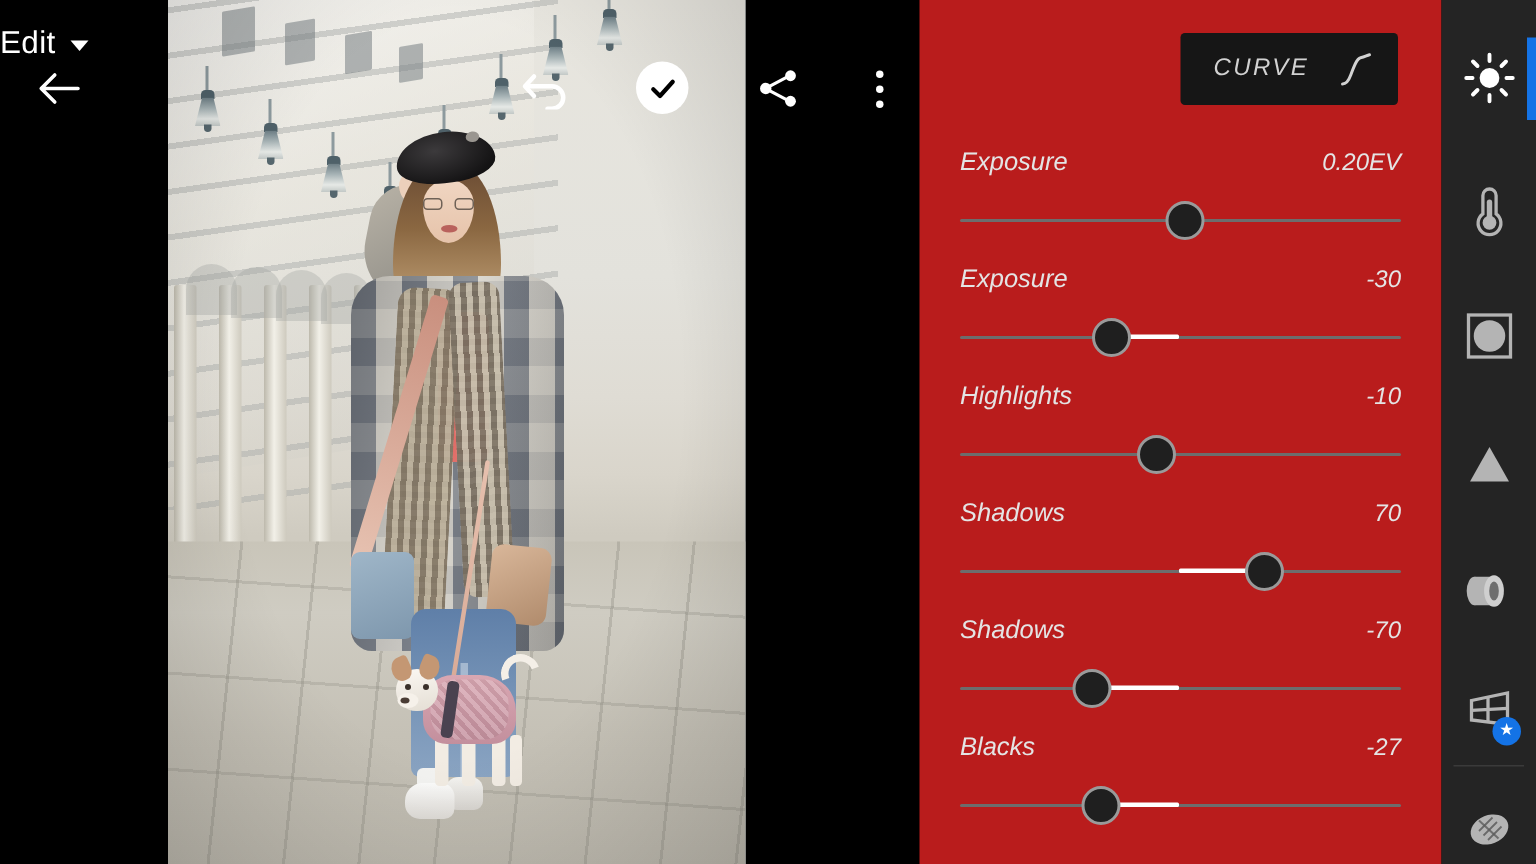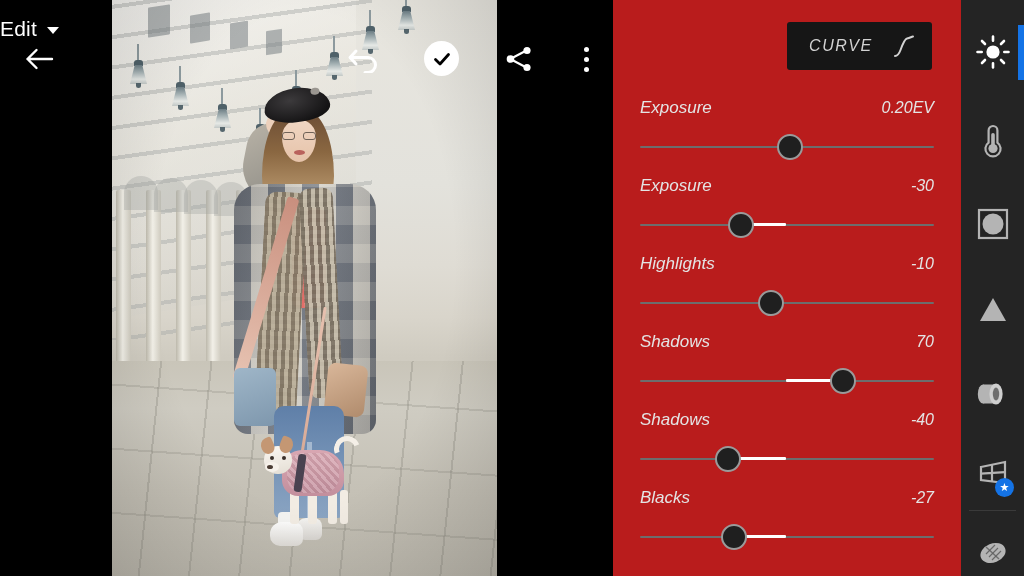--- a/index.html
+++ b/index.html
@@ -419,21 +419,21 @@
           </div>
           <div class="sl-track-wrap">
             <div class="sl-track"></div>
             <div class="sl-fill" style="left: 49.5%; width: 19.5%;"></div>
             <div class="sl-thumb" style="left: 69%;"></div>
           </div>
         </div>
         <div class="slider">
           <div class="sl-head">
             <span class="sl-name">Shadows</span>
-            <span class="sl-val">-40</span>
+            <span class="sl-val">-70</span>
           </div>
           <div class="sl-track-wrap">
             <div class="sl-track"></div>
             <div class="sl-fill" style="left: 30%; width: 19.5%;"></div>
             <div class="sl-thumb" style="left: 30%;"></div>
           </div>
         </div>
         <div class="slider">
           <div class="sl-head">
             <span class="sl-name">Blacks</span>

